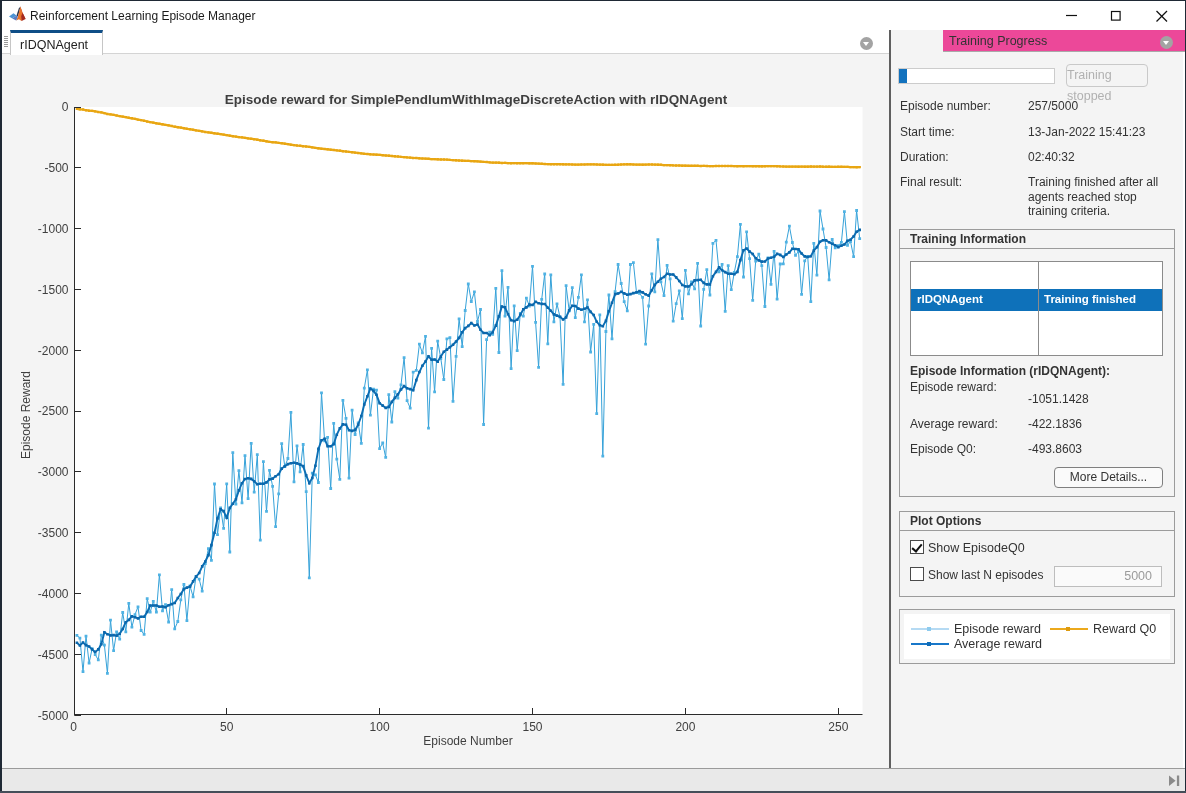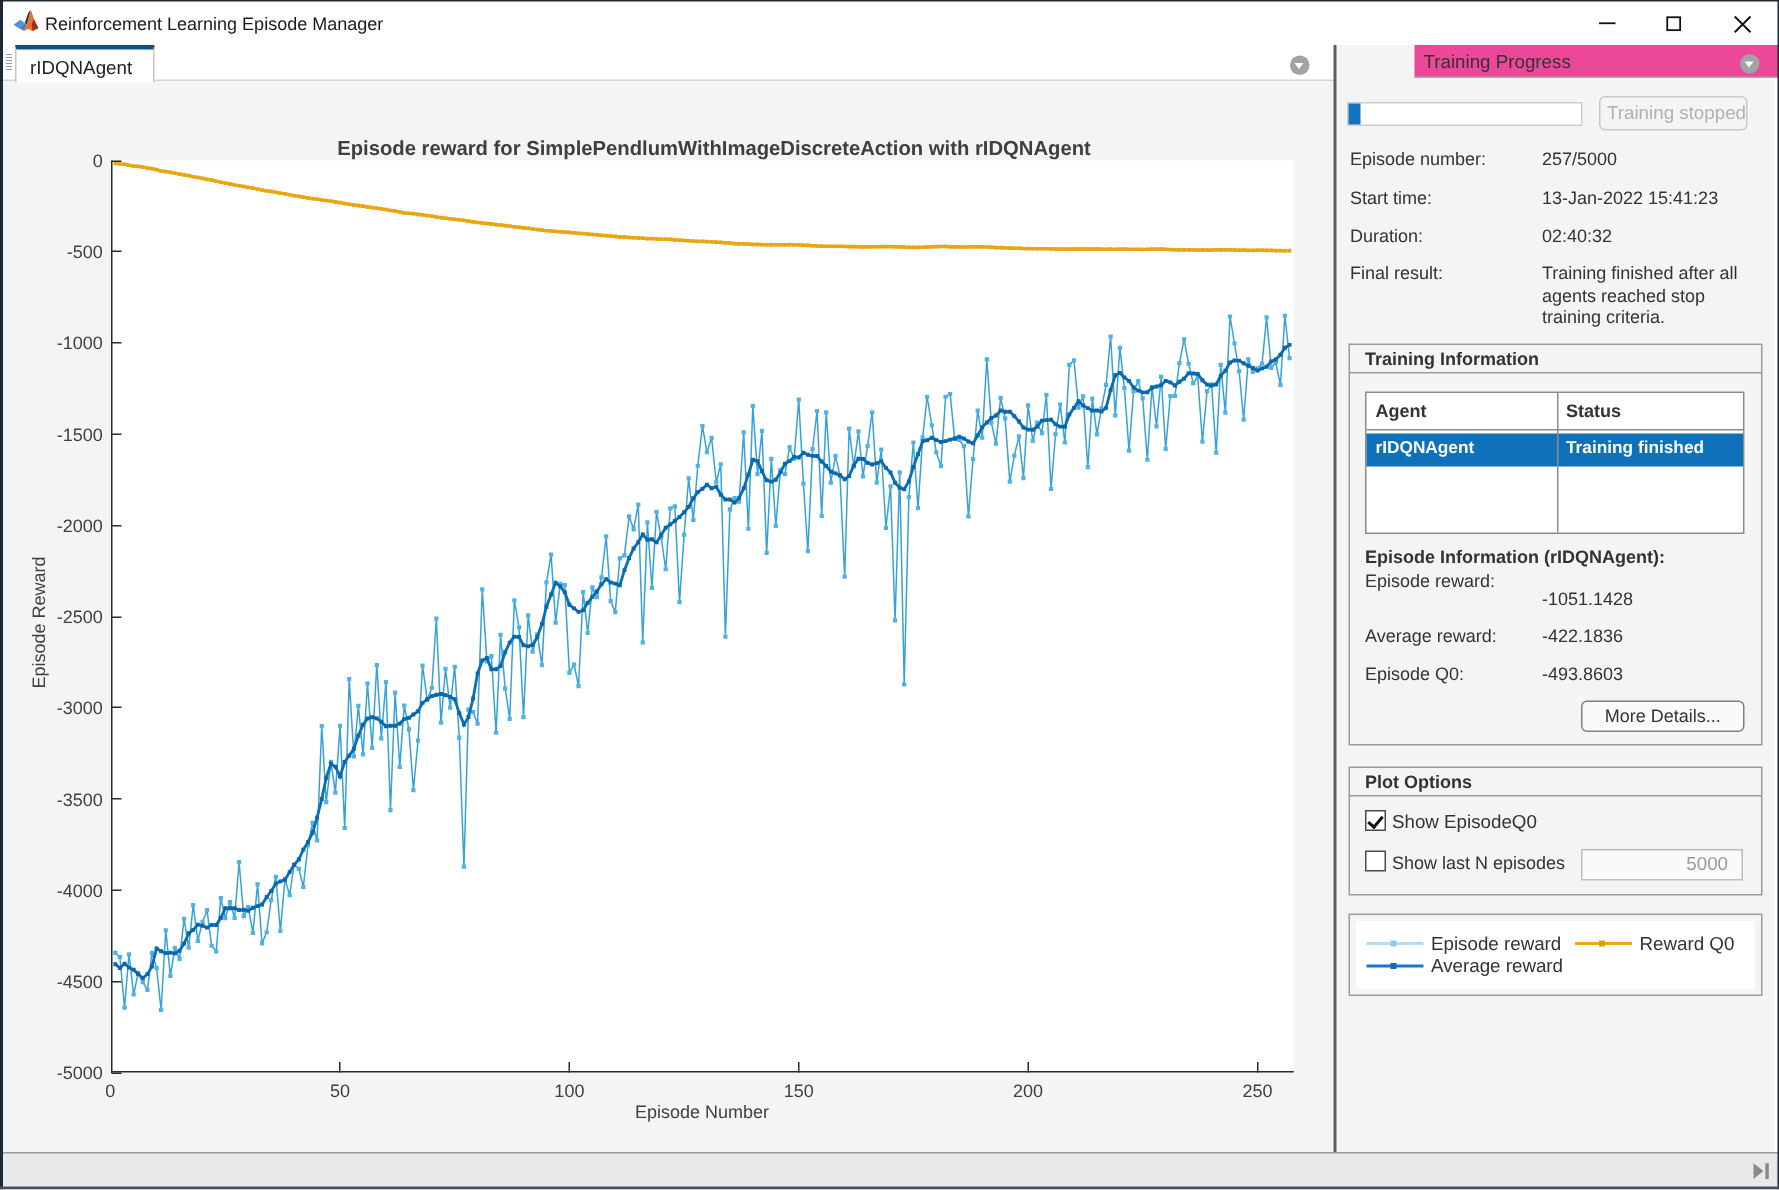--- a/index.html
+++ b/index.html
@@ -20,21 +20,21 @@
 
 .fig{position:absolute;left:0;top:54px;width:889px;height:714px;background:#f4f4f4}
 
 .divider{position:absolute;left:889px;top:30px;width:2px;height:760px;background:#5f5f5f;z-index:6}
 .rpanel{position:absolute;left:891px;top:30px;width:292px;height:738px;background:#f4f4f4}
 .rphead{position:absolute;left:943px;top:30px;width:292px;height:22px;background:#ec4899;border-bottom:1px solid #a9a9a9}
 .rphead span{position:absolute;left:6px;top:4px;font-size:12.5px;color:#333}
 
 .pbar{position:absolute;left:898px;top:68px;width:157px;height:16px;background:#fff;border:1px solid #ccc}
 .pfill{position:absolute;left:0;top:0;width:8px;height:14px;background:#1272be}
-.btn-dis{position:absolute;left:1066px;top:64px;width:99px;height:23px;border:1px solid #c9c9c9;border-radius:4px;color:#b1b1b1;font-size:12.5px;text-align:right;line-height:21px}
+.btn-dis{position:absolute;left:1066px;top:64px;width:82px;height:23px;border:1px solid #c9c9c9;border-radius:4px;color:#b1b1b1;font-size:12.5px;text-align:left;line-height:21px}
 .lbl{position:absolute;font-size:12px;color:#333}
 
 .box{position:absolute;left:899px;width:276px;border:1px solid #9b9b9b}
 .boxhead{height:19px;border-bottom:1px solid #9b9b9b;font-weight:bold;font-size:12px;color:#333;padding:2px 0 0 10px}
 
 .tbl{position:absolute;left:910px;top:261px;width:253px;height:95px;background:#fff;border:1px solid #8b8b8b}
 .tbl .coldiv{position:absolute;left:127px;top:0;width:1px;height:93px;background:#8b8b8b;z-index:3}
 .tbl .hrow{position:absolute;left:0;top:0;width:251px;height:25px;border-bottom:1px solid #8b8b8b}
 .tbl .hrow b{position:absolute;top:5px;font-size:12px}
 .tbl .sel{position:absolute;left:0;top:27px;width:251px;height:22px;background:#0e71ba;color:#fff}
@@ -153,24 +153,20 @@
 <div class="lbl" style="left:900px;top:150px">Duration:</div>
 <div class="lbl" style="left:1028px;top:150px">02:40:32</div>
 <div class="lbl" style="left:900px;top:175px">Final result:</div>
 <div class="lbl" style="left:1028px;top:175px;line-height:14.6px">Training finished after all<br>agents reached stop<br>training criteria.</div>
 
 <div class="box" style="top:229px;height:268px">
     <div class="boxhead">Training Information</div>
   </div>
 <div class="tbl">
   <div class="coldiv"></div>
-  <div class="hrow">
-      <b style="left:6px">Agent</b>
-      <b style="left:133px">Status</b>
-    </div>
   <div class="sel">
       <span style="left:6px">rIDQNAgent</span>
       <span style="left:133px">Training finished</span>
     </div>
 </div>
 <div class="lbl" style="left:910px;top:364px;font-weight:bold">Episode Information (rIDQNAgent):</div>
 <div class="lbl" style="left:910px;top:380px">Episode reward:</div>
 <div class="lbl" style="left:1028px;top:392px">-1051.1428</div>
 <div class="lbl" style="left:910px;top:417px">Average reward:</div>
 <div class="lbl" style="left:1028px;top:417px">-422.1836</div>

